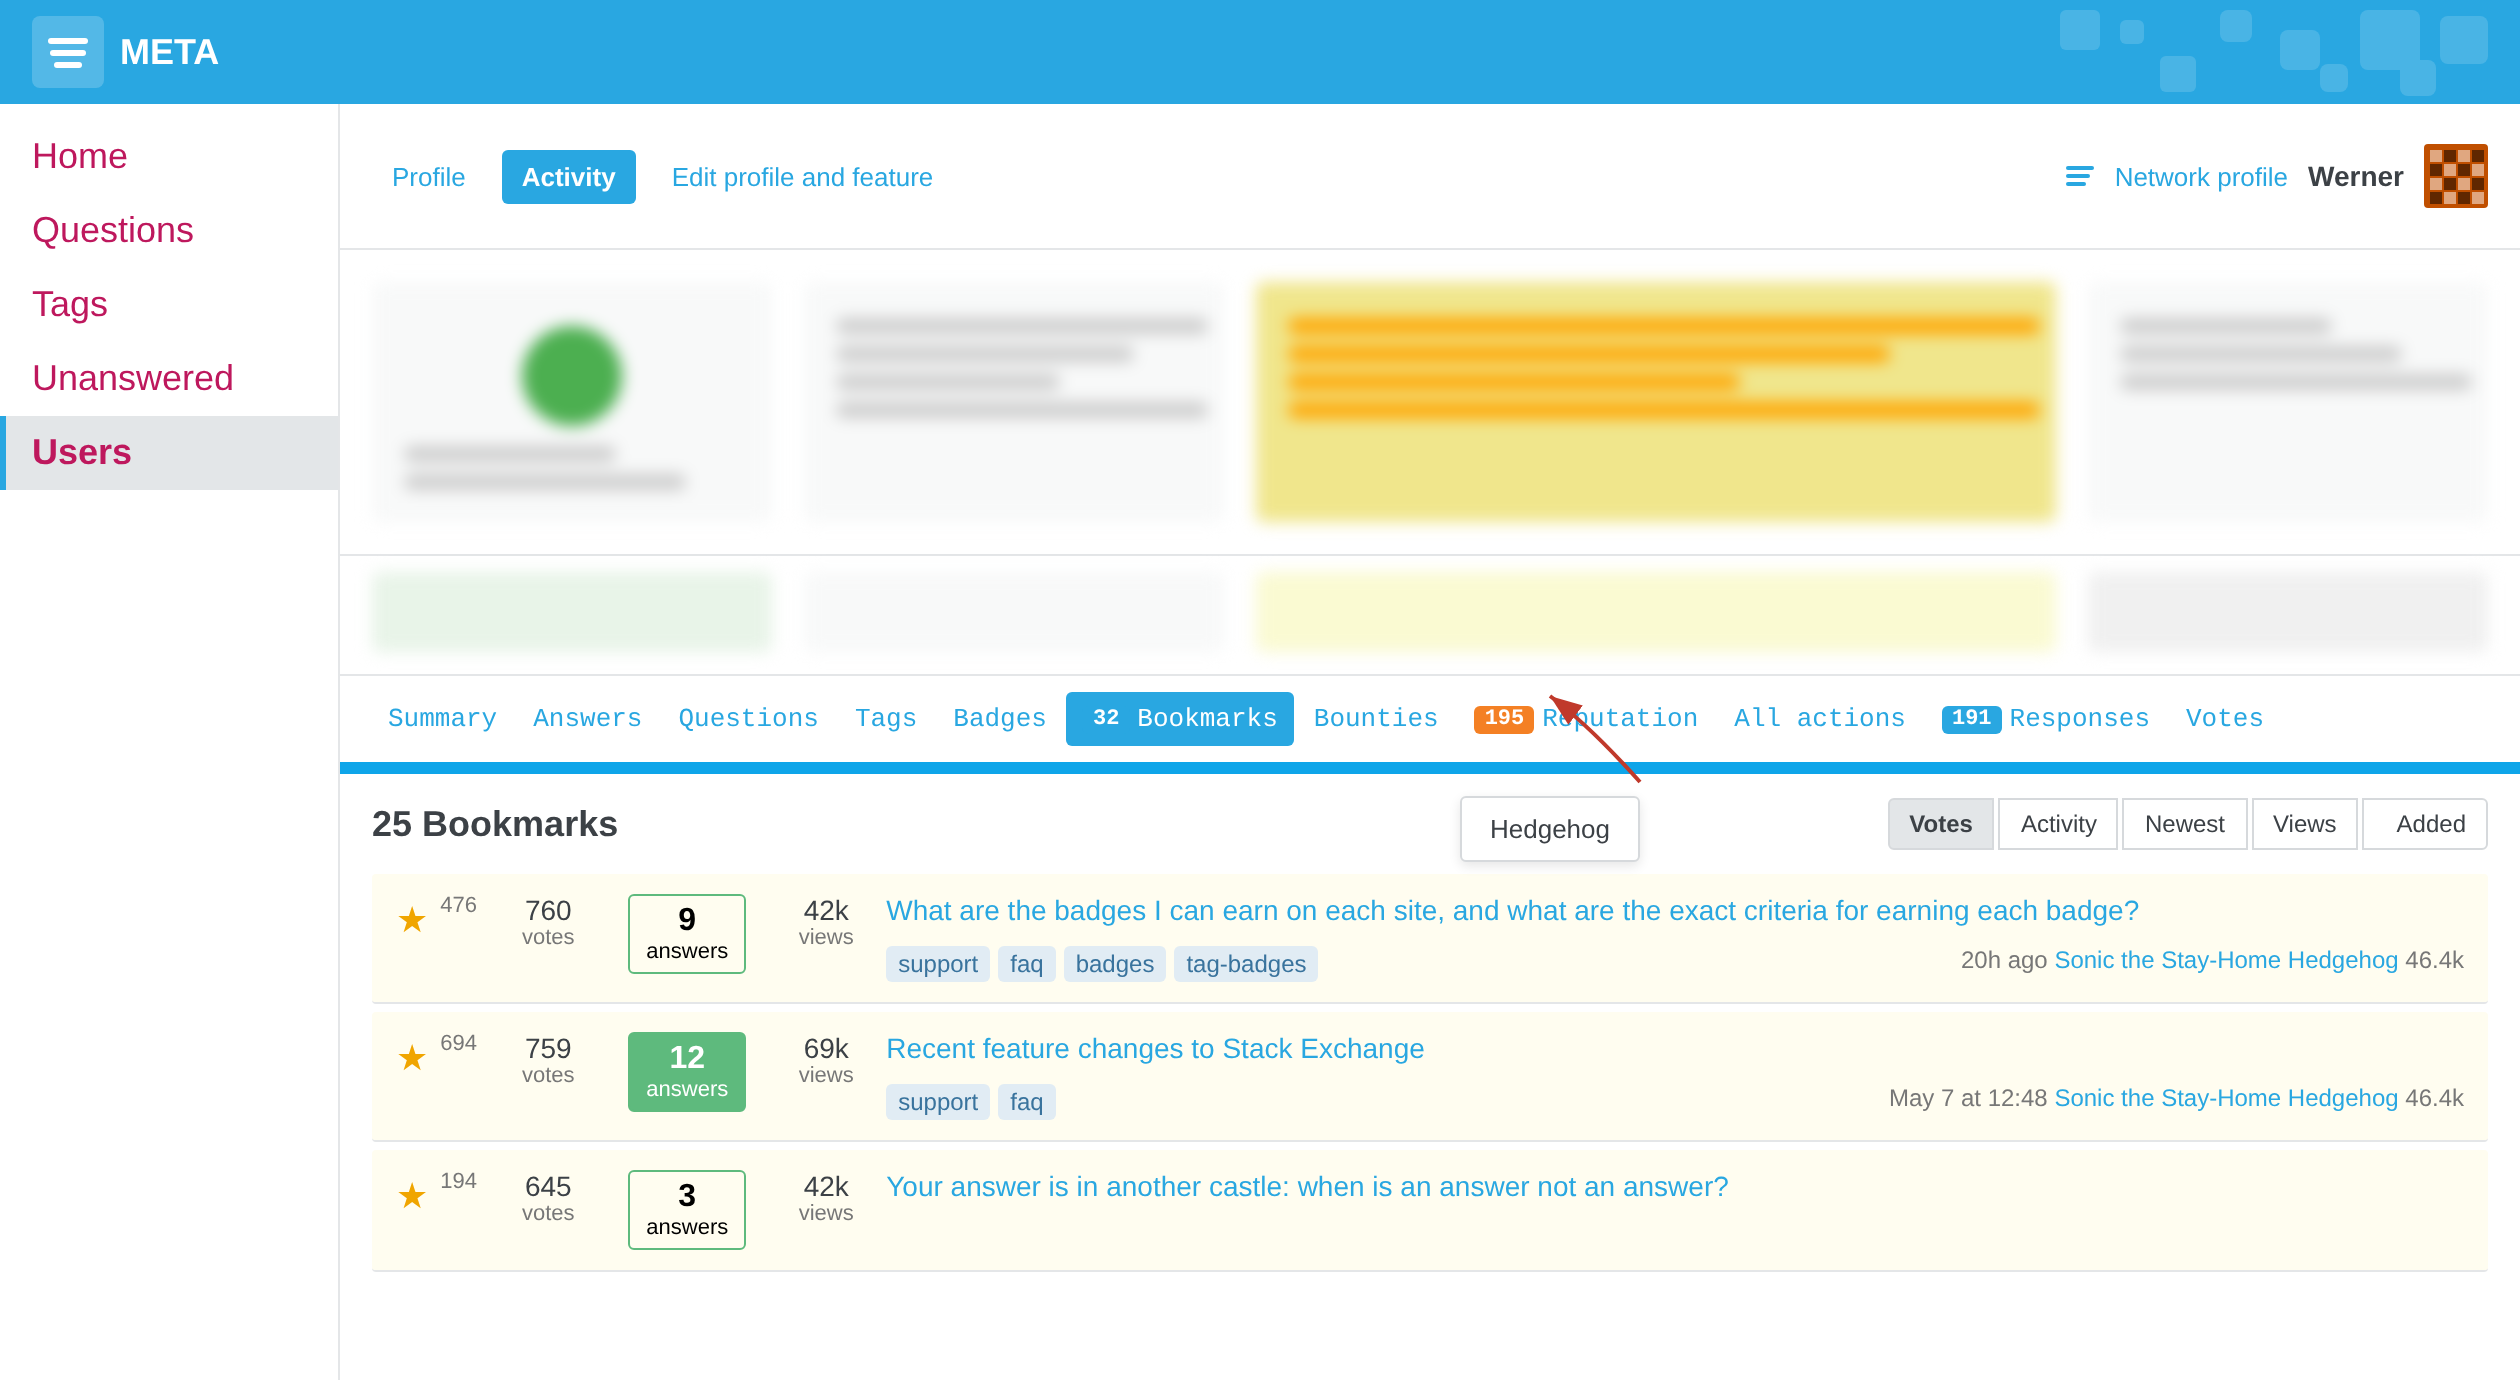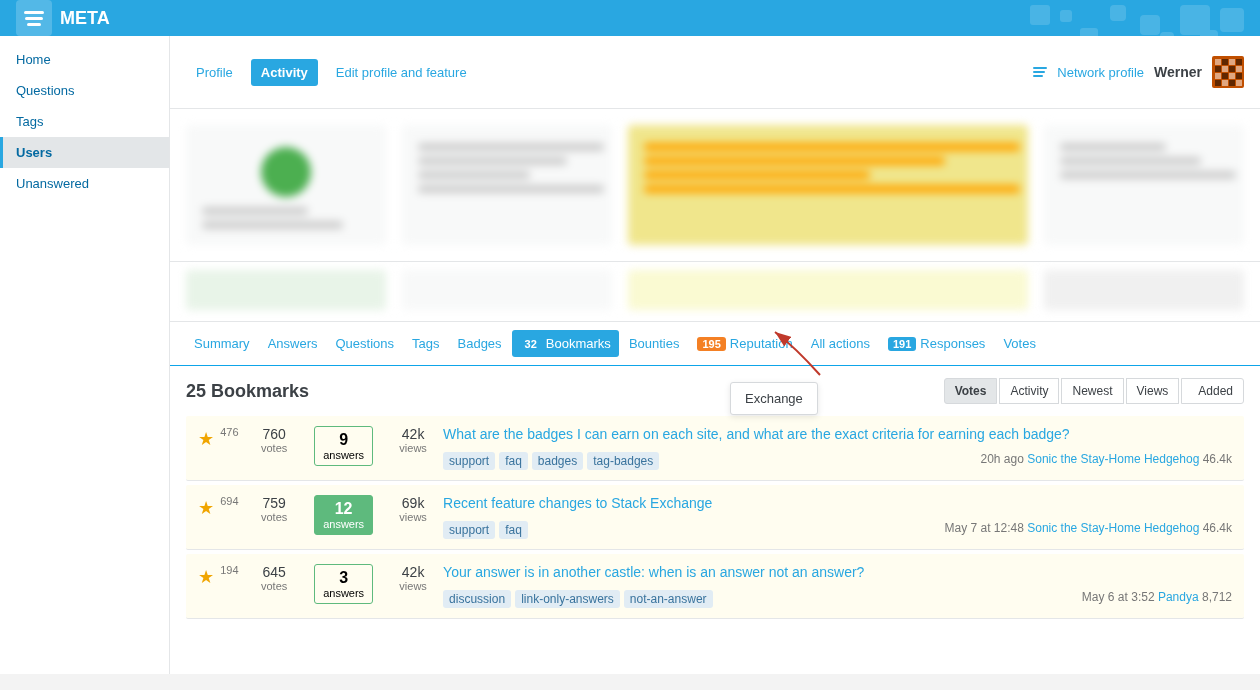--- a/index.html
+++ b/index.html
@@ -1,21 +1,21 @@
 <!DOCTYPE html>
 <html><head>
   <meta charset="utf-8">
   <style>
     * { box-sizing: border-box; margin: 0; padding: 0; }
     body { font-family: Arial, sans-serif; font-size: 13px; background: #f3f3f3; }
 
     
     .header {
       background: #29a7e1;
-      height: 36px;
+      height: 52px;
       display: flex;
       align-items: center;
       padding: 0 16px;
       position: relative;
       overflow: hidden;
     }
     .header-logo {
       display: flex;
       align-items: center;
       gap: 8px;
@@ -62,24 +62,24 @@
     .sidebar {
       width: 170px;
       background: #fff;
       border-right: 1px solid #e4e6e8;
       padding-top: 8px;
       flex-shrink: 0;
     }
     .sidebar-item {
       display: block;
       padding: 8px 16px;
-      color: #0369a1;
+      color: #be185d;
       text-decoration: none;
       cursor: pointer;
-      font-size: 13px;
+      font-size: 18px;
     }
     .sidebar-item.active {
       background: #e3e6e8;
       font-weight: bold;
       border-left: 3px solid #29a7e1;
       padding-left: 13px;
     }
 
     
     .main {
@@ -176,23 +176,24 @@
     .blurred-line.med { width: 80%; }
     .blurred-line.full { width: 100%; }
     .blurred-yellow { background: #f0e68c; }
     .blurred-orange { background: #ffa500; }
 
     
     .nav-tabs {
       display: flex;
       align-items: center;
       padding: 8px 16px;
-      border-bottom: 1px solid #0ea5e9;
+      border-bottom: 6px solid #0ea5e9;
       gap: 2px;
       flex-wrap: wrap;
+      font-family: Liberation Mono, monospace;
     }
     .nav-tab {
       padding: 6px 8px;
       color: #29a7e1;
       cursor: pointer;
       font-size: 13px;
       text-decoration: none;
       border-radius: 3px;
       display: flex;
       align-items: center;
@@ -400,22 +401,22 @@
     <rect x="170" y="5" width="20" height="20" rx="3" fill="white"></rect>
   </svg>
 </header>
 
 <div class="layout">
 
   <nav class="sidebar">
     <a class="sidebar-item">Home</a>
     <a class="sidebar-item">Questions</a>
     <a class="sidebar-item">Tags</a>
+    <a class="sidebar-item">Unanswered</a>
     <a class="sidebar-item active">Users</a>
-    <a class="sidebar-item">Unanswered</a>
   </nav>
 
   <main class="main">
 
     <div class="top-tabs">
       <a class="top-tab">Profile</a>
       <a class="top-tab active">Activity</a>
       <a class="top-tab">Edit profile and feature</a>
       <div class="network-profile-link">
         <div class="network-icon">
@@ -517,21 +518,21 @@
           <defs>
             <marker id="arrowhead" markerWidth="8" markerHeight="6" refX="8" refY="3" orient="auto">
               <polygon points="0 0, 8 3, 0 6" fill="#c0392b"></polygon>
             </marker>
           </defs>
           <path d="M 55 48 Q 30 20 10 5" stroke="#c0392b" stroke-width="2" fill="none" marker-end="url(#arrowhead)"></path>
         </svg>
       </div>
 
       <div class="tooltip-popup">
-        <span>Exchange</span>
+        <span>Hedgehog</span>
       </div>
     </div>
 
     <div class="section-header">
       <h2 class="section-title">
         <span class="section-count">25</span>
         <span>Bookmarks</span>
       </h2>
       <div class="sort-buttons">
         <button class="sort-btn active">Votes</button>
@@ -618,30 +619,18 @@
         <div class="answers-box">
           <div class="ans-num">3</div>
           <div class="ans-label">answers</div>
         </div>
         <div class="views-cell">
           <span class="views-num">42k</span>
           <span class="views-label">views</span>
         </div>
         <div class="question-content">
           <a class="question-title">Your answer is in another castle: when is an answer not an answer?</a>
-          <div class="meta-row">
-            <div class="tags-row">
-              <span class="tag">discussion</span>
-              <span class="tag">link-only-answers</span>
-              <span class="tag">not-an-answer</span>
-            </div>
-            <div class="question-meta">
-              <span>May 6 at 3:52</span>
-              <a> Pandya </a>
-              <span>8,712</span>
-            </div>
-          </div>
         </div>
       </div>
 
     </div>
   </main>
 </div>
 
 </body></html>

